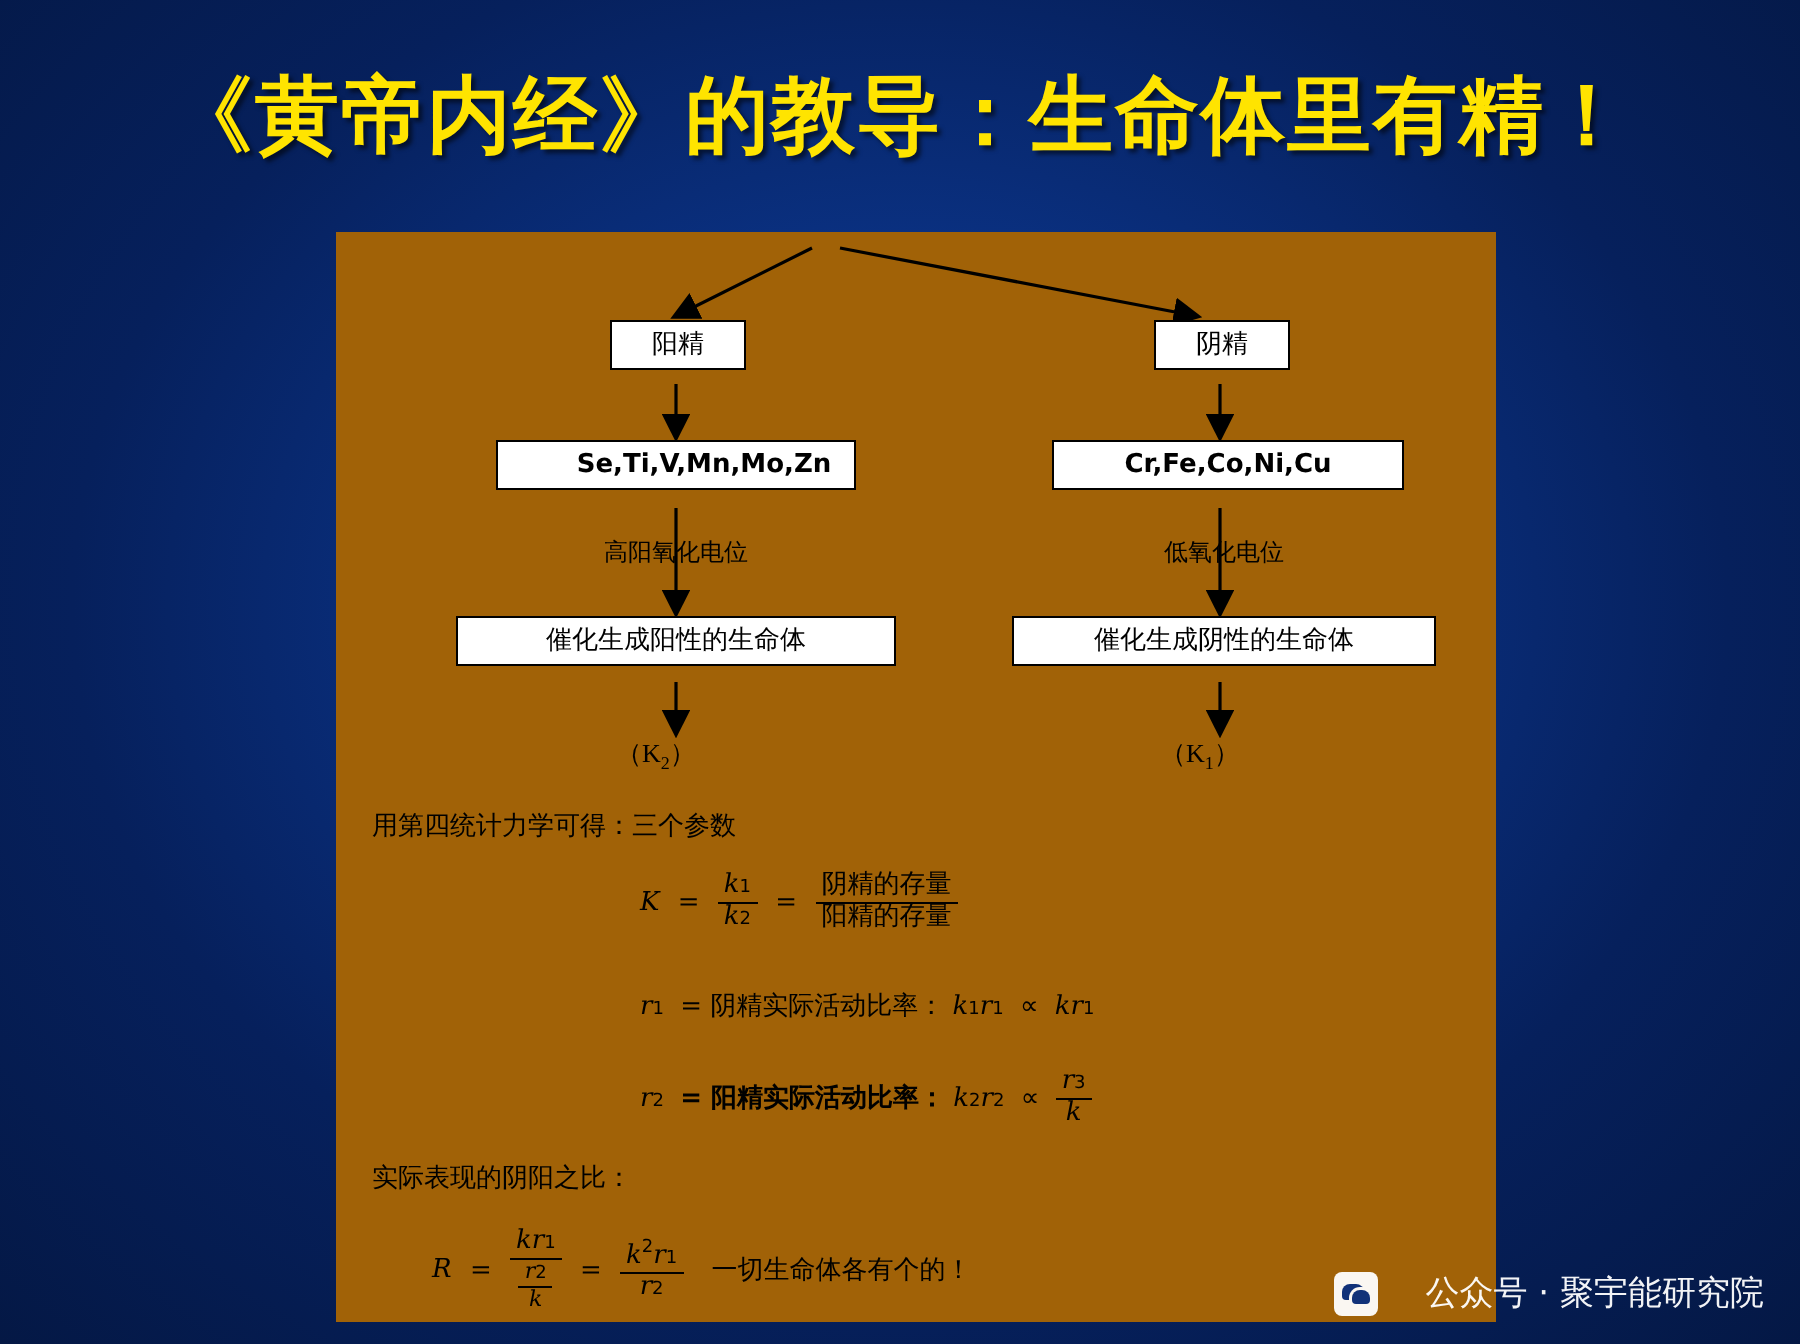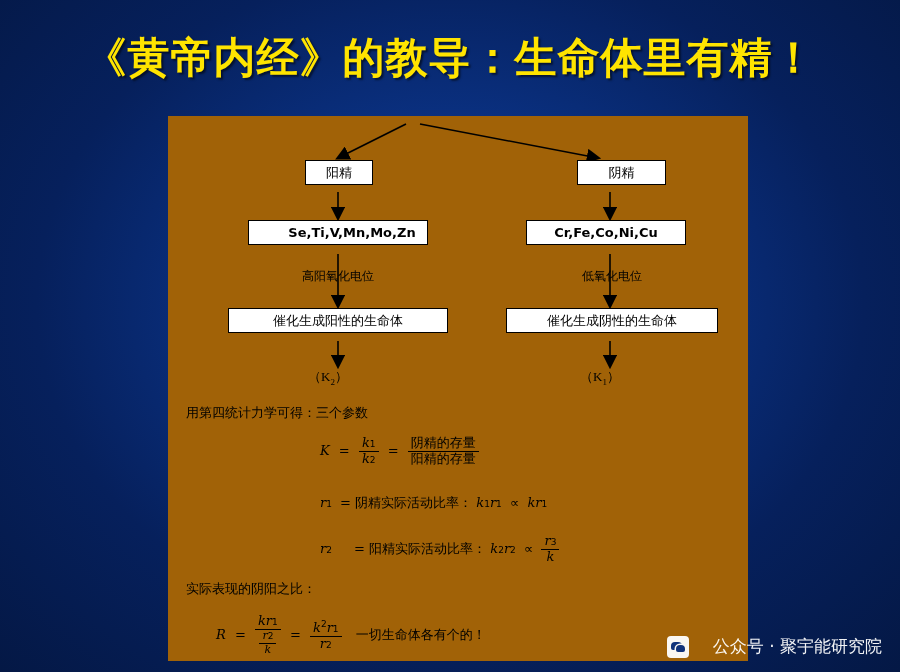--- a/index.html
+++ b/index.html
@@ -168,24 +168,24 @@
       <path d="M170,76 L170,102" stroke="#000" stroke-width="1.6" fill="none" marker-end="url(#ah)"></path>
       <path d="M170,138 L170,190" stroke="#000" stroke-width="1.6" fill="none" marker-end="url(#ah)"></path>
       <path d="M170,225 L170,250" stroke="#000" stroke-width="1.6" fill="none" marker-end="url(#ah)"></path>
 
       <path d="M442,76 L442,102" stroke="#000" stroke-width="1.6" fill="none" marker-end="url(#ah)"></path>
       <path d="M442,138 L442,190" stroke="#000" stroke-width="1.6" fill="none" marker-end="url(#ah)"></path>
       <path d="M442,225 L442,250" stroke="#000" stroke-width="1.6" fill="none" marker-end="url(#ah)"></path>
     </svg>
 
     <div class="node" style="left:137px; top:44px; width:68px;">阳精</div>
-    <div class="node" style="left:409px; top:44px; width:89px;">阴精</div>
+    <div class="node" style="left:409px; top:44px; width:68px;">阴精</div>
 
     <div class="node" style="left:80px; top:104px; width:180px; font-weight:bold;padding-left:38px;">Se,Ti,V,Mn,Mo,Zn</div>
-    <div class="node" style="left:358px; top:104px; width:160px; font-weight:bold;">Cr,Fe,Co,Ni,Cu</div>
+    <div class="node" style="left:358px; top:104px; width:176px; font-weight:bold;">Cr,Fe,Co,Ni,Cu</div>
 
     <div class="plainlabel" style="left:110px; top:152px; width:120px;">高阳氧化电位</div>
     <div class="plainlabel" style="left:392px; top:152px; width:104px;">低氧化电位</div>
 
     <div class="node" style="left:60px; top:192px; width:220px;">催化生成阳性的生命体</div>
     <div class="node" style="left:338px; top:192px; width:212px;">催化生成阴性的生命体</div>
 
     <div class="kline" style="left:140px; top:252px;">
       <span>（K</span><span style="font-size:9px; vertical-align:sub;">2</span><span>）</span>
     </div>
@@ -217,21 +217,21 @@
     <div class="tline" style="left:152px; top:96px;">
       <span class="ital">r</span><span class="sml">1</span>
       <span style="margin-left:4px;">= 阴精实际活动比率：</span>
       <span class="ital">k</span><span class="sml">1</span><span class="ital">r</span><span class="sml">1</span>
       <span style="margin:0 4px;">∝</span>
       <span class="ital">kr</span><span class="sml">1</span>
     </div>
 
     <div class="tline" style="left:152px; top:136px;">
       <span class="ital">r</span><span class="sml">2</span>
-      <span style="margin-left:18px;">= 阳精实际活动比率：</span>
+      <span style="margin-left:4px;font-weight:bold;">= 阳精实际活动比率：</span>
       <span class="ital">k</span><span class="sml">2</span><span class="ital">r</span><span class="sml">2</span>
       <span style="margin:0 4px;">∝</span>
       <span class="frac">
         <span class="num"><span class="ital">r</span><span class="sml">3</span></span>
         <span class="den ital">k</span>
       </span>
     </div>
 
     <div class="tline" style="left:18px; top:182px;">
       <span>实际表现的阴阳之比：</span>

